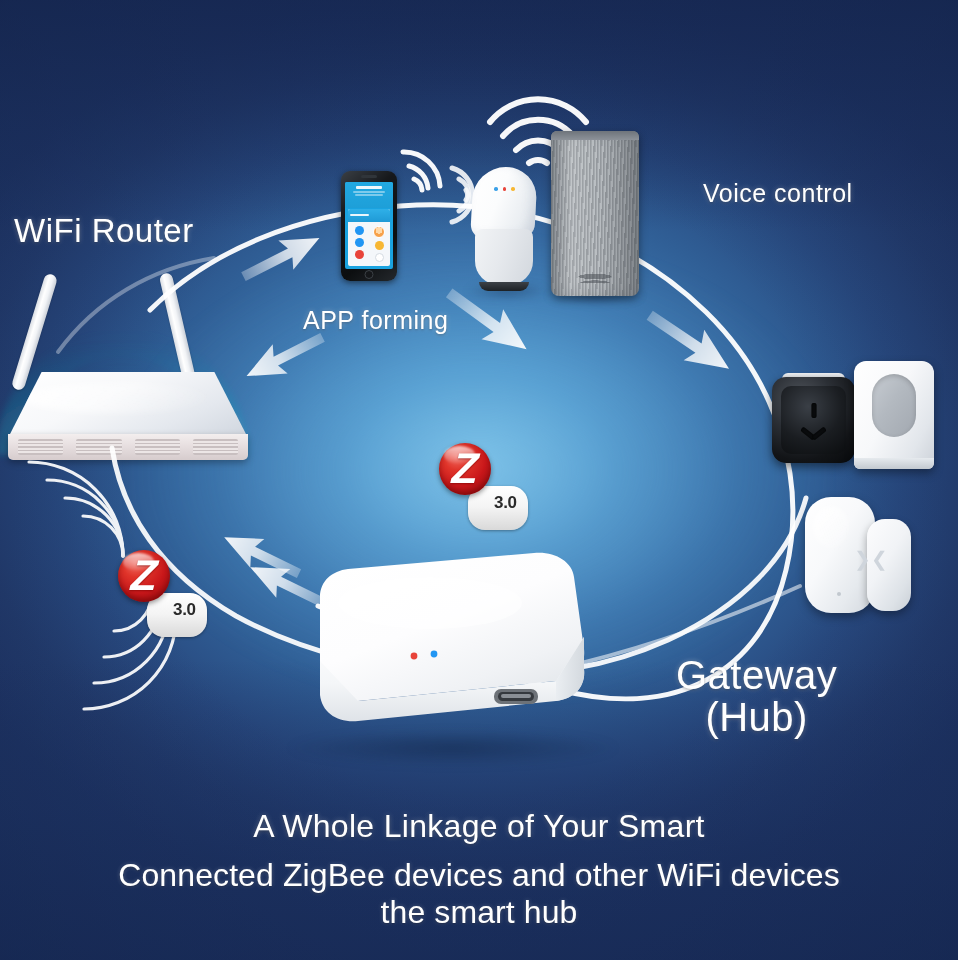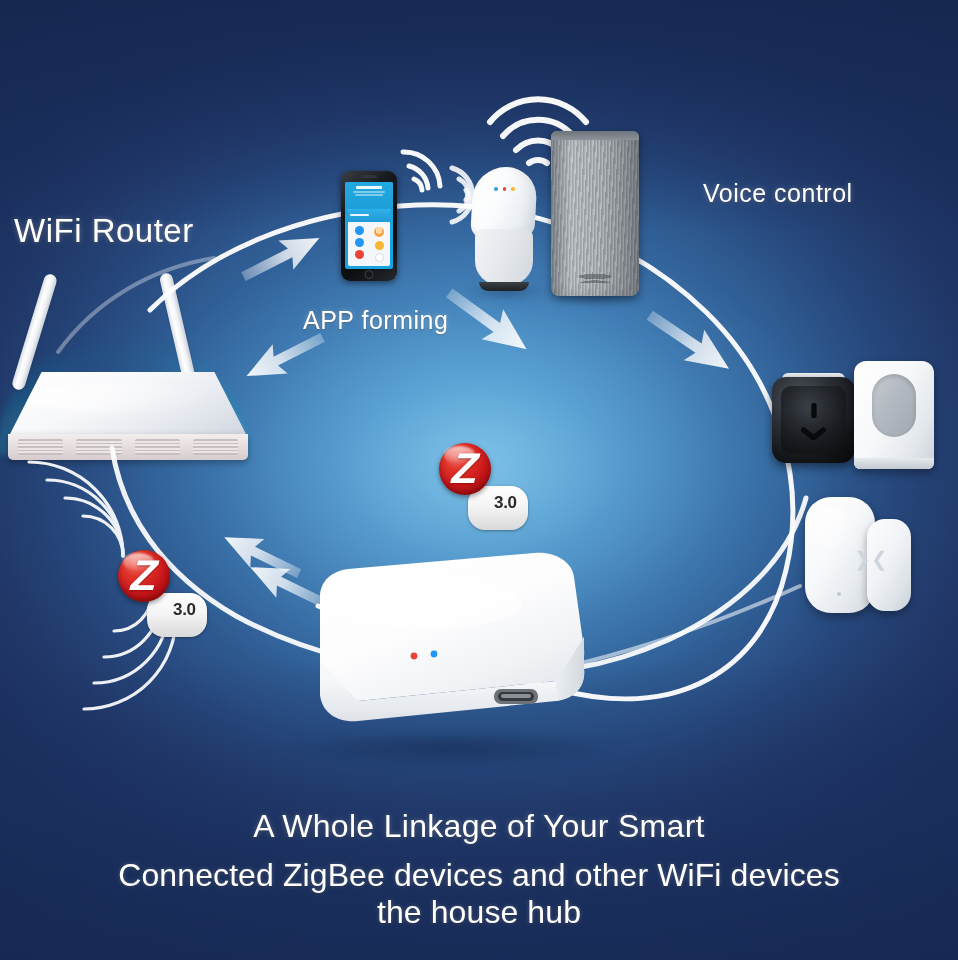--- a/index.html
+++ b/index.html
@@ -588,22 +588,26 @@
       <span class="zchar">Z</span>
     </div>
   </div>
 
   <div class="lbl" id="lbl-wifi-router">WiFi Router</div>
 
   <div class="lbl" id="lbl-app-control">APP forming</div>
 
   <div class="lbl" id="lbl-voice-control">Voice control</div>
 
+  <div class="lbl" id="lbl-gateway">
+    <span class="g1">Gateway</span>
+    <span class="g2">(Hub)</span>
+  </div>
 
   <div class="caption-wrap">
     <div class="cap-title">A Whole Linkage of Your Smart</div>
     <div class="cap-body">
       <span>Connected ZigBee devices and other WiFi devices</span>
-      <span>the house hub</span>
+      <span>the smart hub</span>
     </div>
   </div>
 
 </div>
 
 </body></html>

